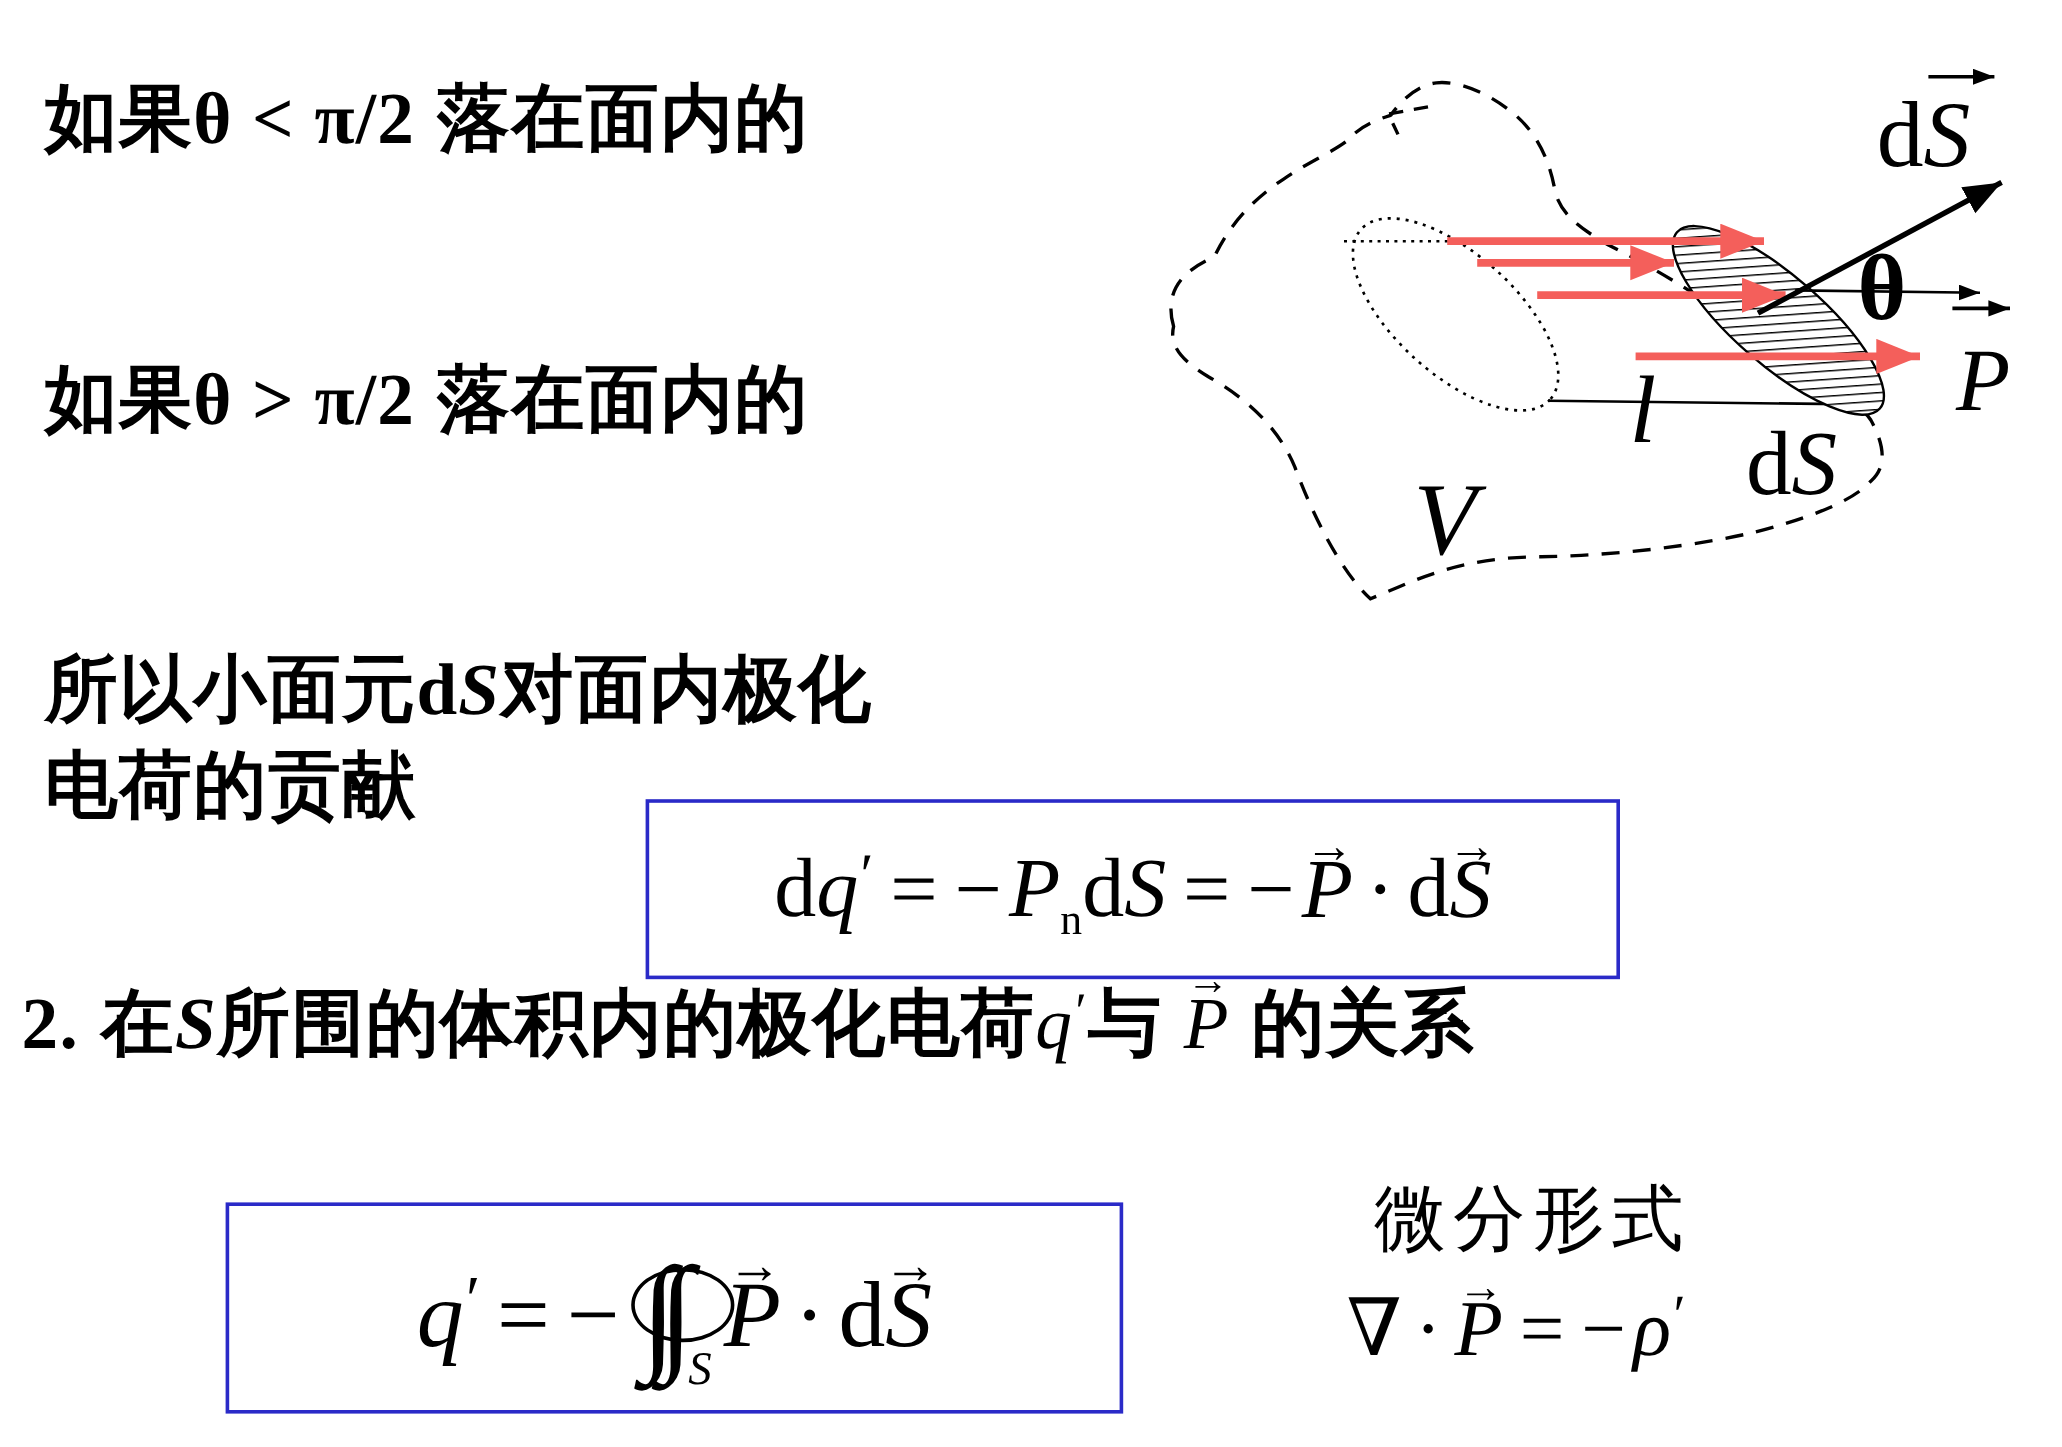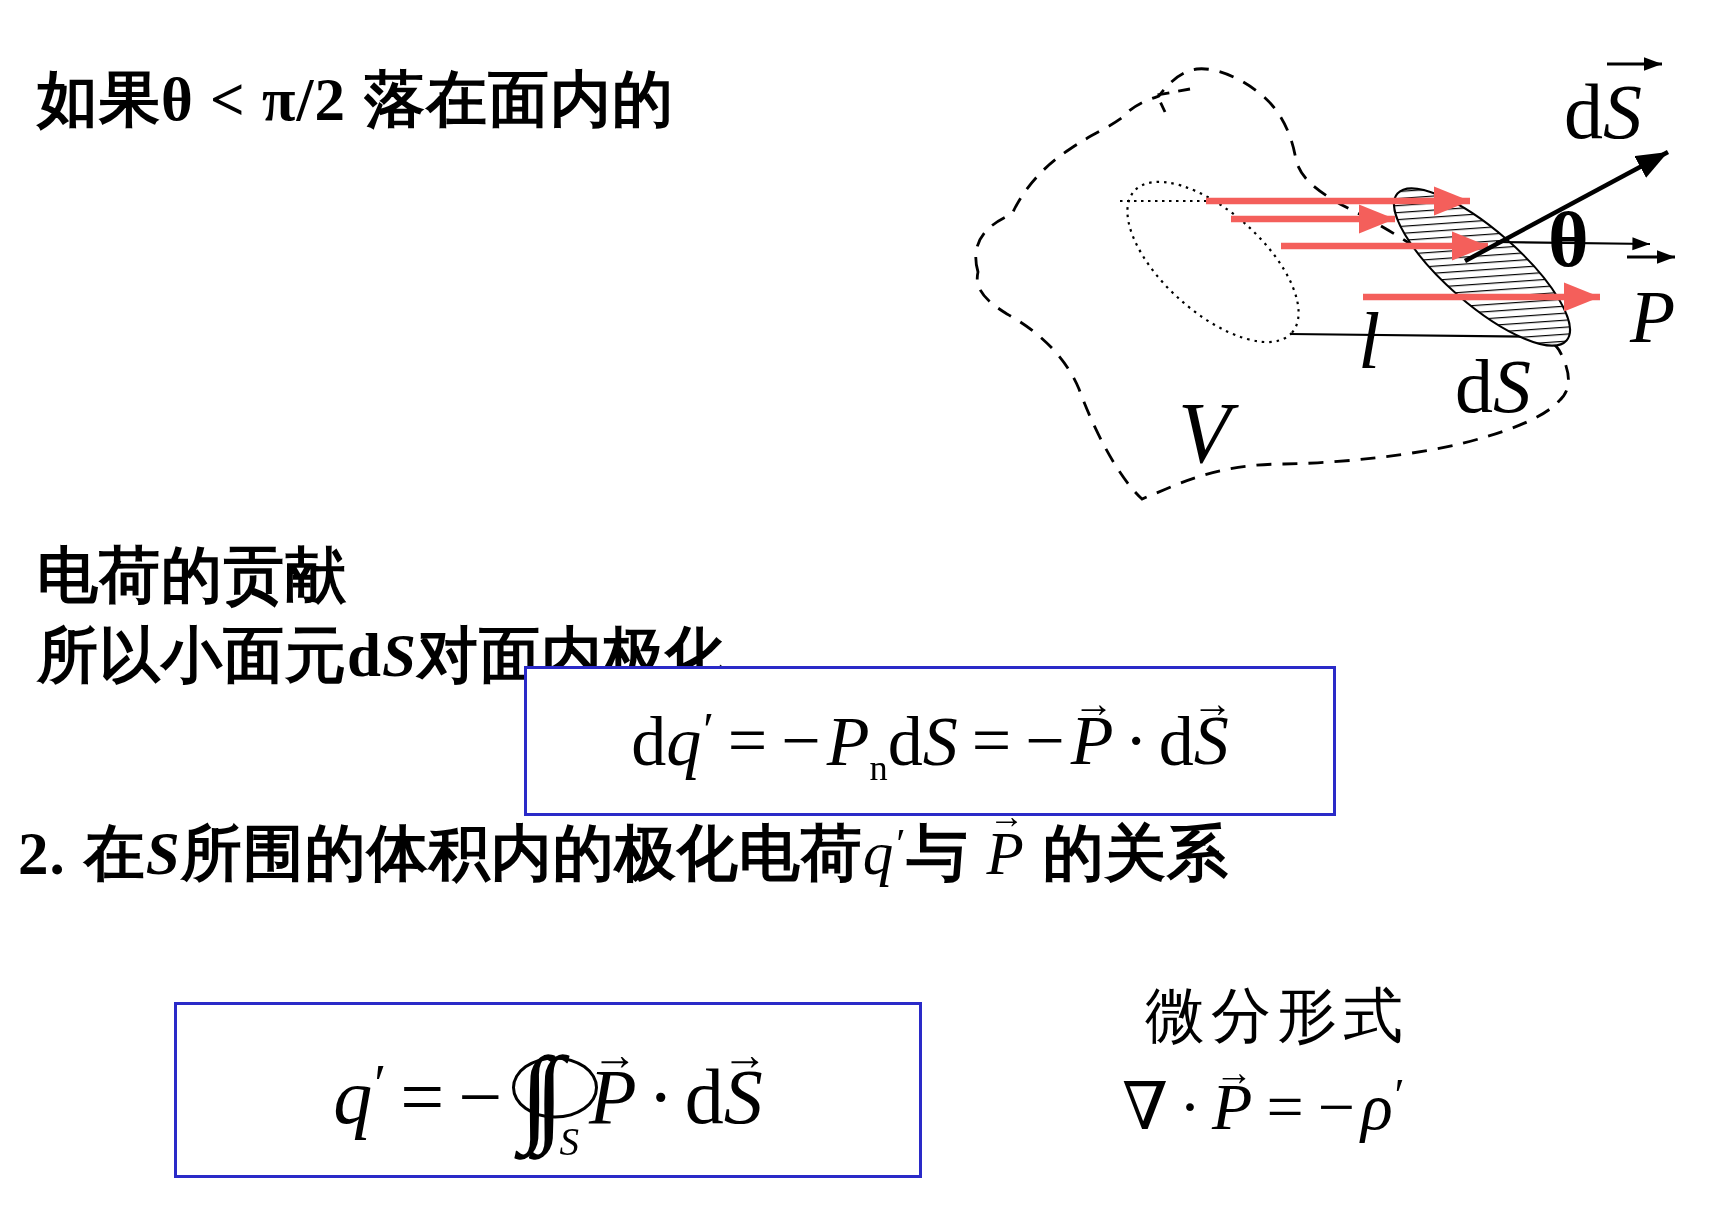--- a/index.html
+++ b/index.html
@@ -23,20 +23,21 @@
   .gap-left { margin-left: 18px; }
 
   .it { font-style: italic; }
   .bi { font-style: italic; font-weight: bold; }
 
   
   .eqbox {
     border: 3px solid #2a2ac8;
     display: flex; align-items: center; justify-content: center;
     background: #fff;
+    margin-left: 14px;
   }
   .eq { white-space: nowrap; font-weight: normal; }
   .eq-contrib { font-size: 70px; }
   .eq-total { font-size: 78px; }
   .op { margin: 0 14px; }
   .neg { margin-right: 6px; }
   .cdot { margin: 0 11px; }
   sub.sn { font-size: 0.52em; line-height: 0; }
   .prime { font-size: 0.7em; vertical-align: 0.38em; margin-left: 2px; }
 
@@ -69,25 +70,26 @@
   svg text { font-family: "Liberation Serif", "DejaVu Serif", serif; }
 </style>
 </head>
 <body>
 
 <div class="abs cjk-block" style="left:37px; top:60px;">
   <div><span>如果</span><span>θ &lt; π/2</span><span class="gap-left">落在面内的</span></div>
 </div>
 
 <div class="abs cjk-block" style="left:37px; top:294px;">
+  <div><span>如果</span><span>θ &gt; π/2</span><span class="gap-left">落在面内的</span></div>
 </div>
 
 <div class="abs cjk-block" style="left:37px; top:536px;">
+  <div><span>所以小面元</span><span>d</span><span class="bi">S</span><span>对面内极化</span></div>
   <div>电荷的贡献</div>
-  <div><span>所以小面元</span><span>d</span><span class="bi">S</span><span>对面内极化</span></div>
 </div>
 
 <div class="abs eqbox" style="left:524px; top:666px; width:812px; height:150px;">
   <div class="eq eq-contrib">
     <span>d</span><span class="it">q</span><span class="prime">′</span><span class="op">=</span><span class="neg">−</span><span class="it">P</span><sub class="sn">n</sub><span>d</span><span class="it">S</span><span class="op">=</span><span class="neg">−</span><span class="vec"><span class="varr">→</span><span class="it">P</span></span><span class="cdot">·</span><span>d</span><span class="vec"><span class="varr">→</span><span class="it">S</span></span>
   </div>
 </div>
 
 <div class="abs cjk-block" style="left:18px; top:804px;">
   <span>2.</span><span class="gap-left">在</span><span class="bi">S</span><span>所围的体积内的极化电荷</span><span class="it" style="font-weight:normal;">q</span><span class="prime" style="font-weight:normal;">′</span><span>与</span><span class="vec gap-left" style="font-weight:normal;"><span class="varr">→</span><span class="it">P</span></span><span class="gap-left">的关系</span>

